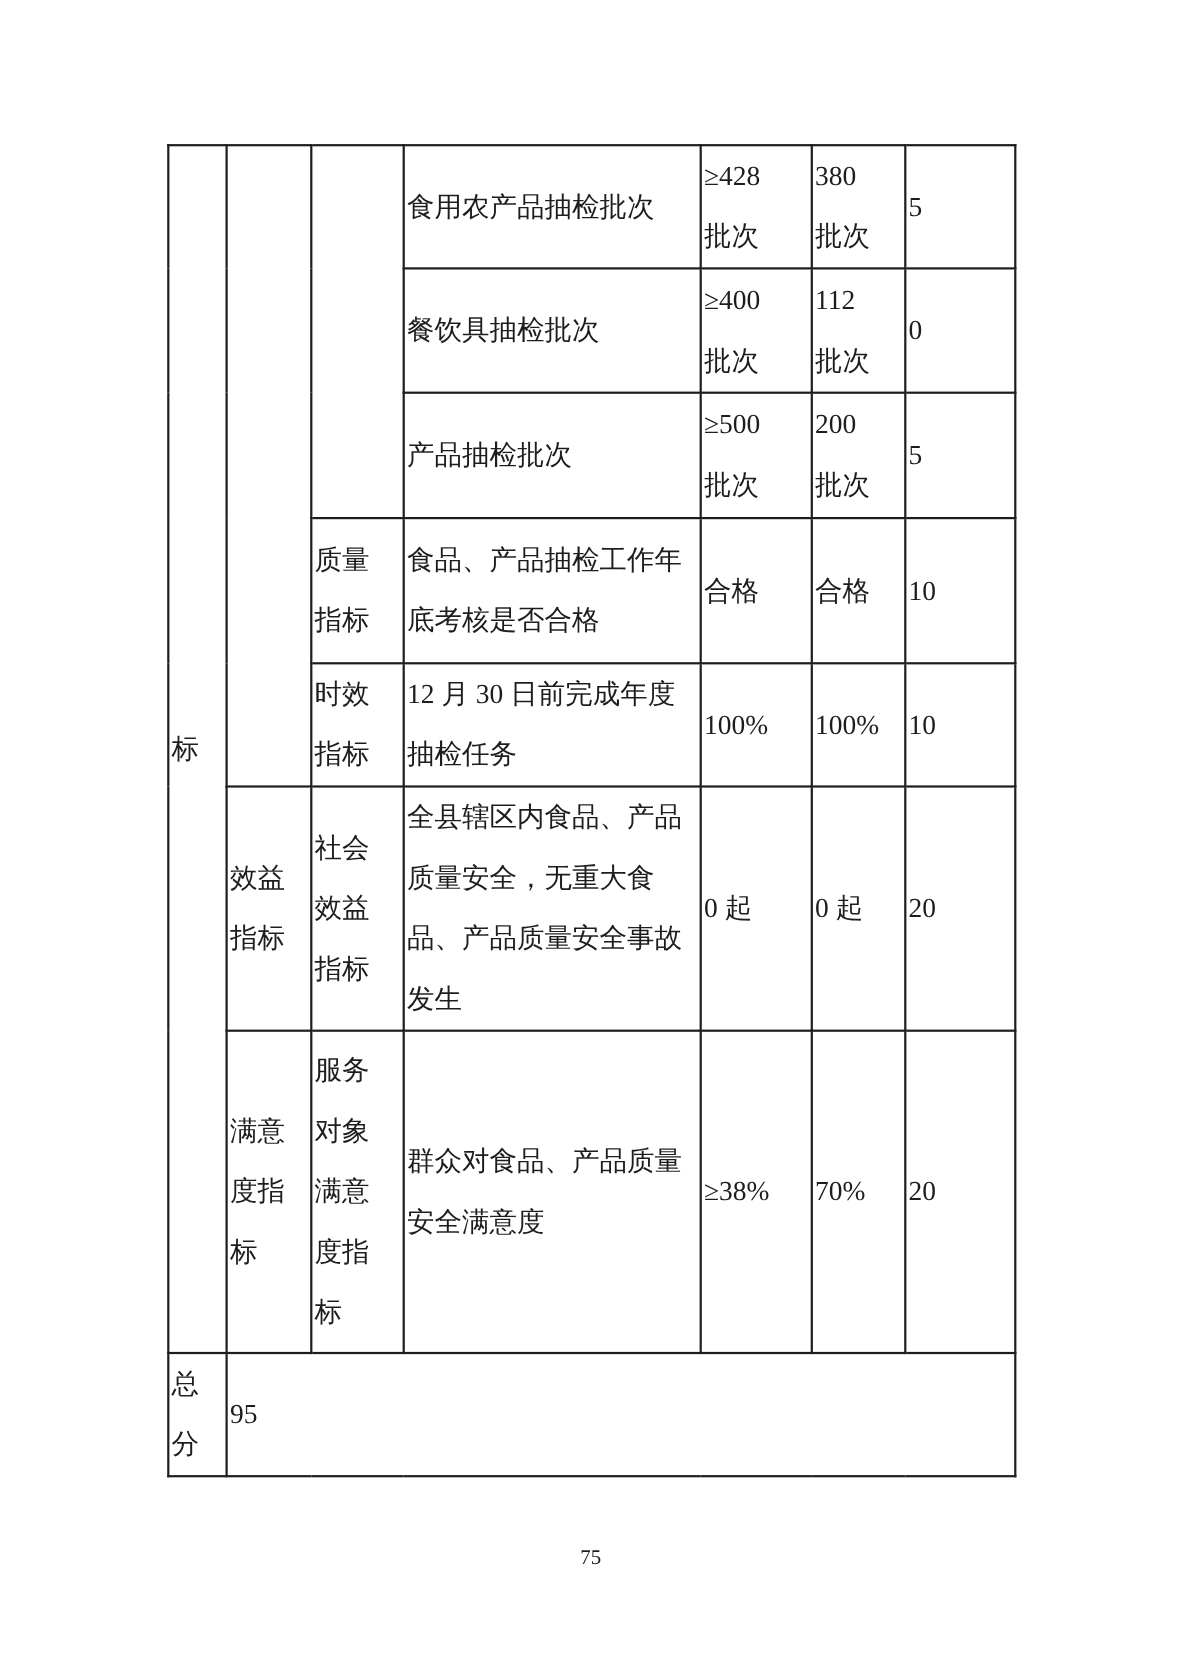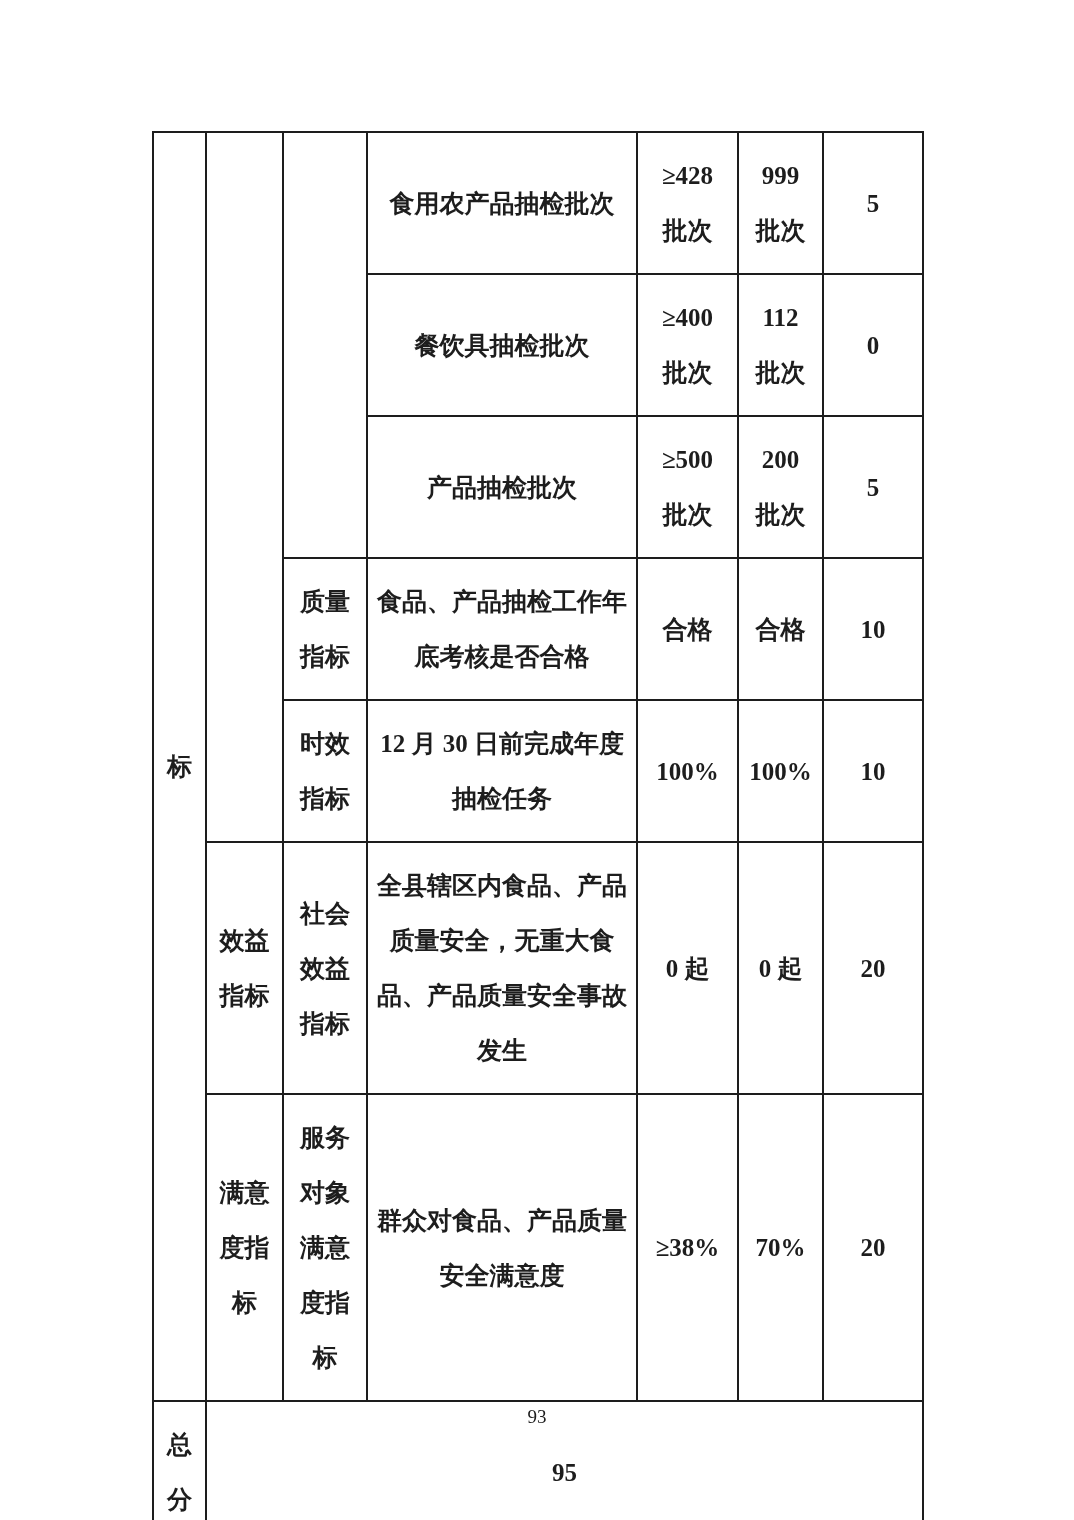--- a/index.html
+++ b/index.html
@@ -20,28 +20,27 @@
     left: 152px;
     top: 131px;
   }
   table.perf-table {
     border-collapse: collapse;
     table-layout: fixed;
     width: 770px;
   }
   table.perf-table td {
     border: 2px solid #1d1d1d;
-    padding: 15px 2px;
-    text-align: center;
+    padding: 0 2px;
+    text-align: left;
     vertical-align: middle;
     font-size: 25px;
     line-height: 55px;
     white-space: pre-line;
     overflow: hidden;
-    font-weight: bold;
   }
   
   tr.r1 { height: 111px; }
   tr.r2 { height: 113px; }
   tr.r3 { height: 114px; }
   tr.r4 { height: 132px; }
   tr.r5 { height: 112px; margin-left: 48px; }
   tr.r6 { height: 222px; }
   tr.r7 { height: 293px; }
   tr.r8 { height: 103px; }
@@ -76,21 +75,21 @@
       <col style="width:100px">
     </colgroup>
     <tbody>
       <tr class="r1">
         <td class="top-align" rowspan="7">标</td>
         <td rowspan="5"></td>
         <td rowspan="3"></td>
         <td>食用农产品抽检批次</td>
         <td>≥428
 批次</td>
-        <td>999
+        <td>380
 批次</td>
         <td>5</td>
       </tr>
       <tr class="r2">
         <td>餐饮具抽检批次</td>
         <td>≥400
 批次</td>
         <td>112
 批次</td>
         <td>0</td>
@@ -152,13 +151,13 @@
       </tr>
       <tr class="r8">
         <td class="total-label">总
 分</td>
         <td colspan="6">95</td>
       </tr>
     </tbody>
   </table>
 </div>
 
-<div class="page-number">93</div>
+<div class="page-number">75</div>
 
 </body></html>

